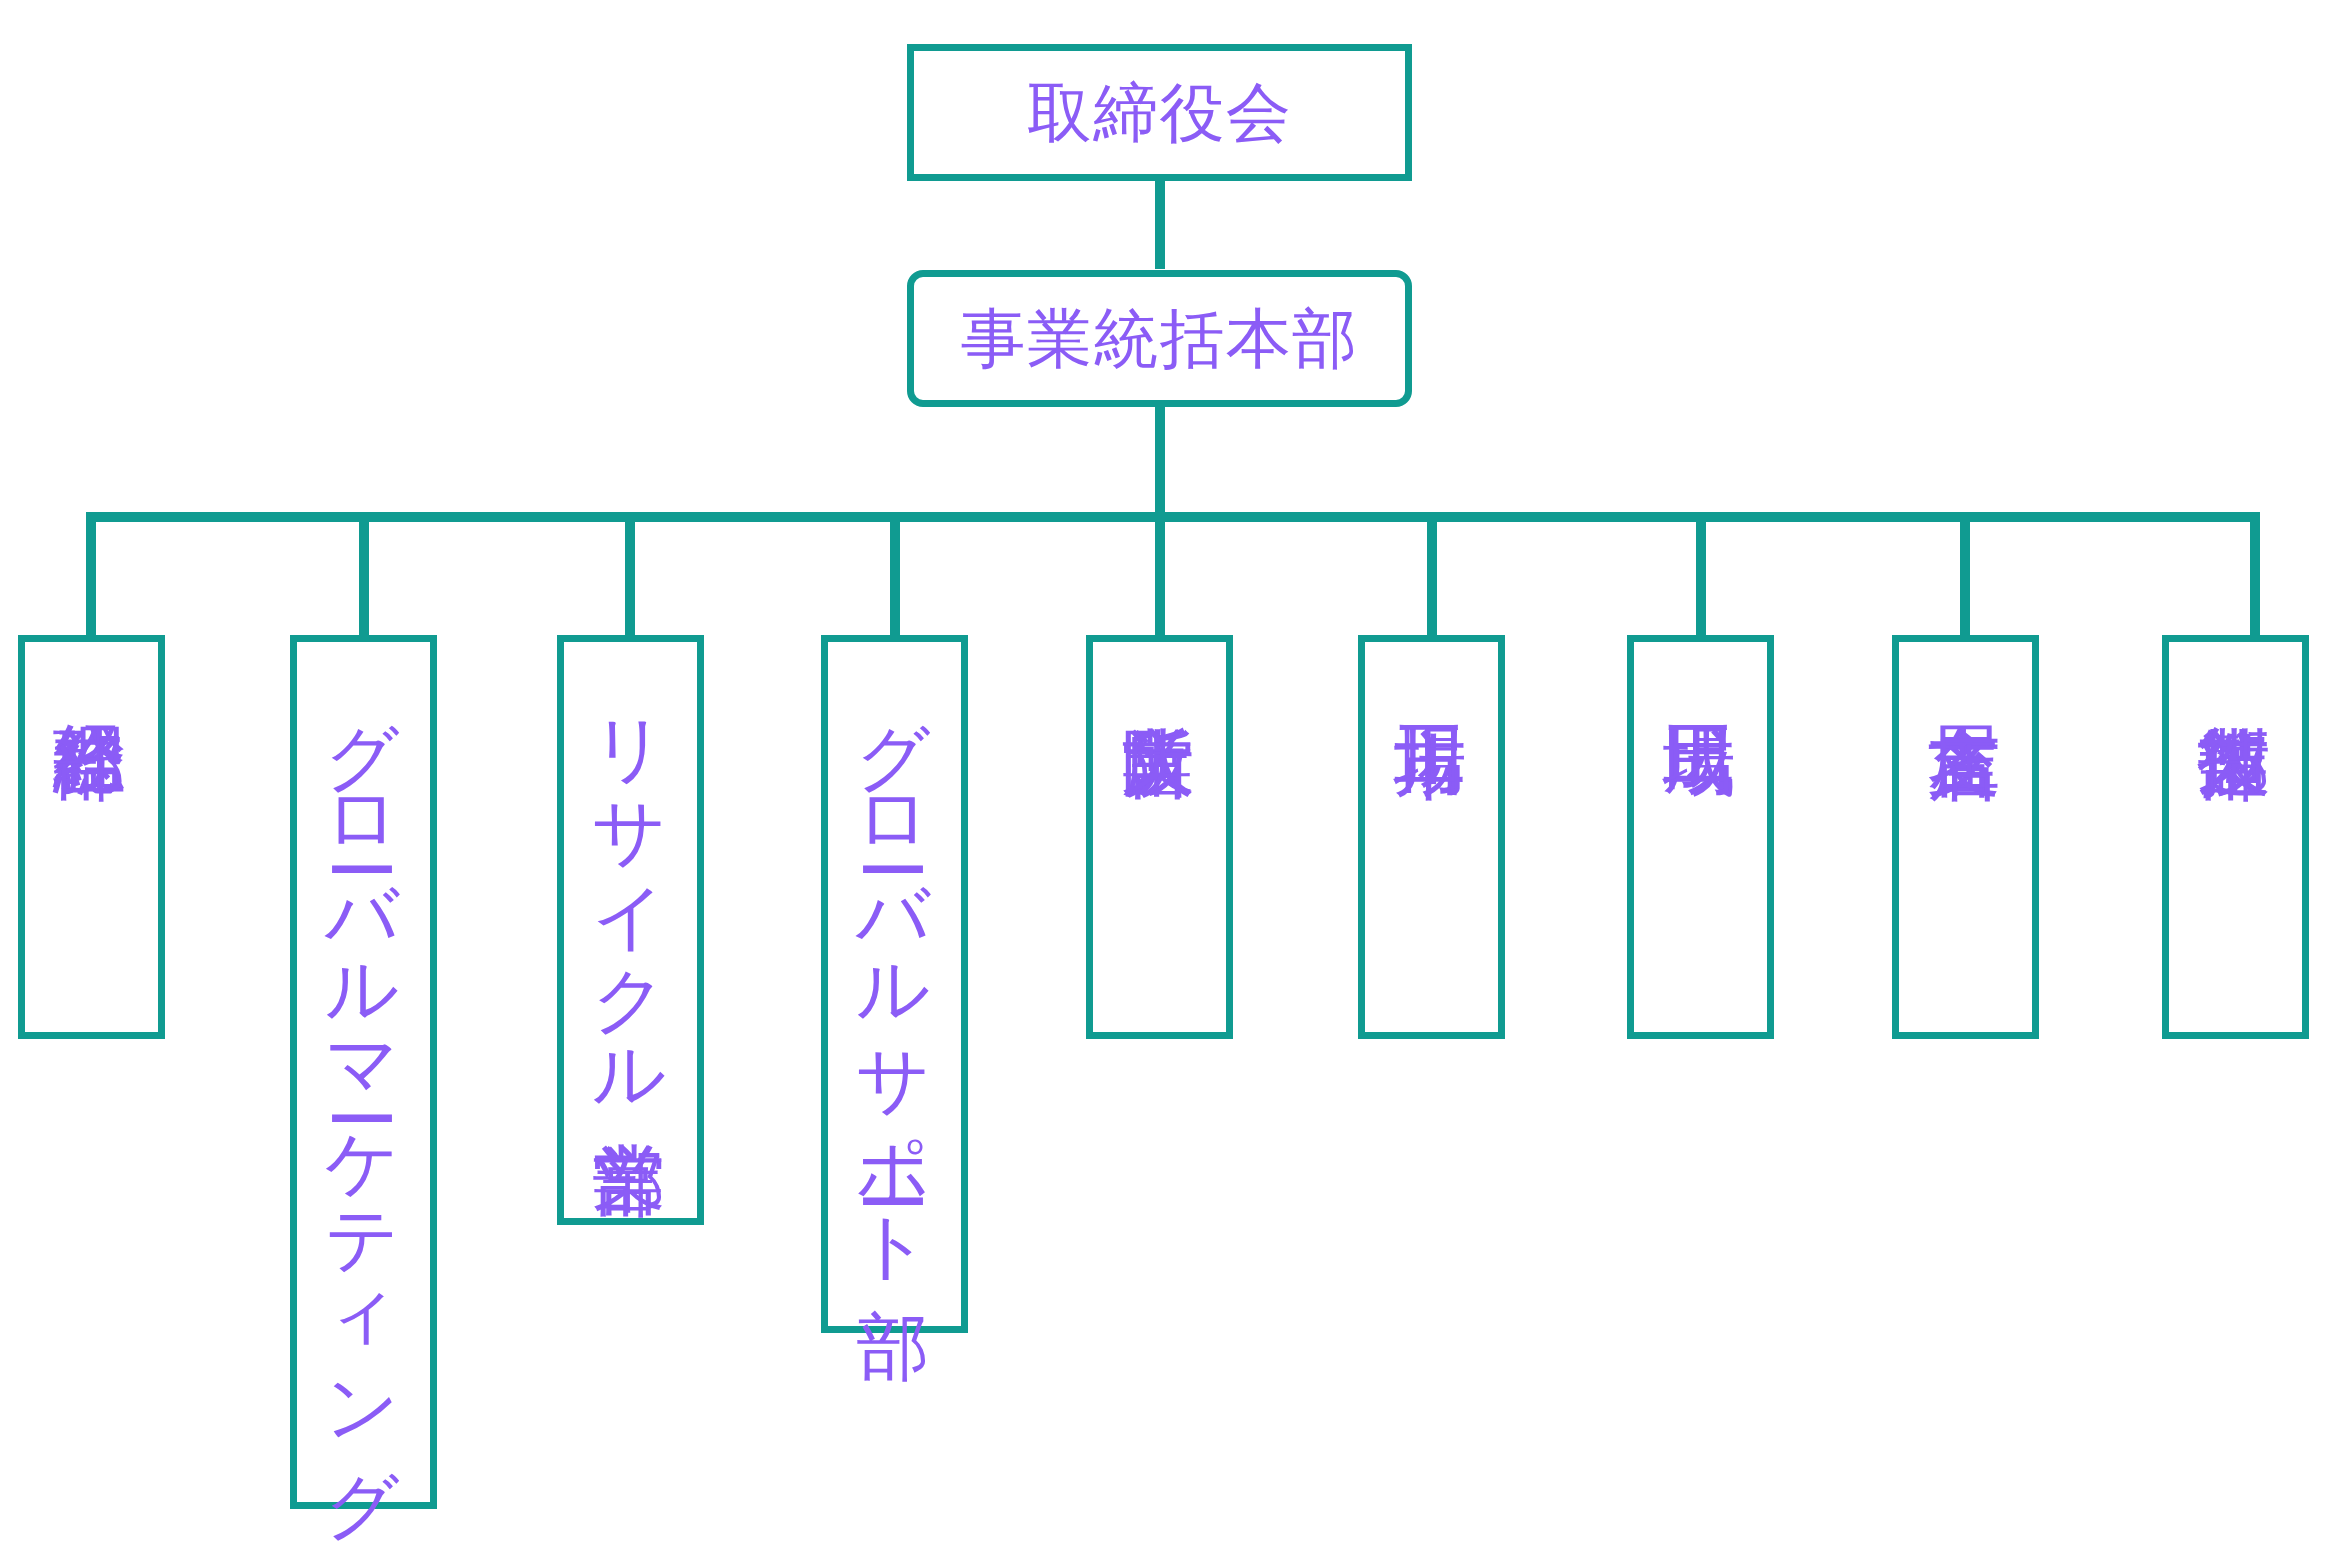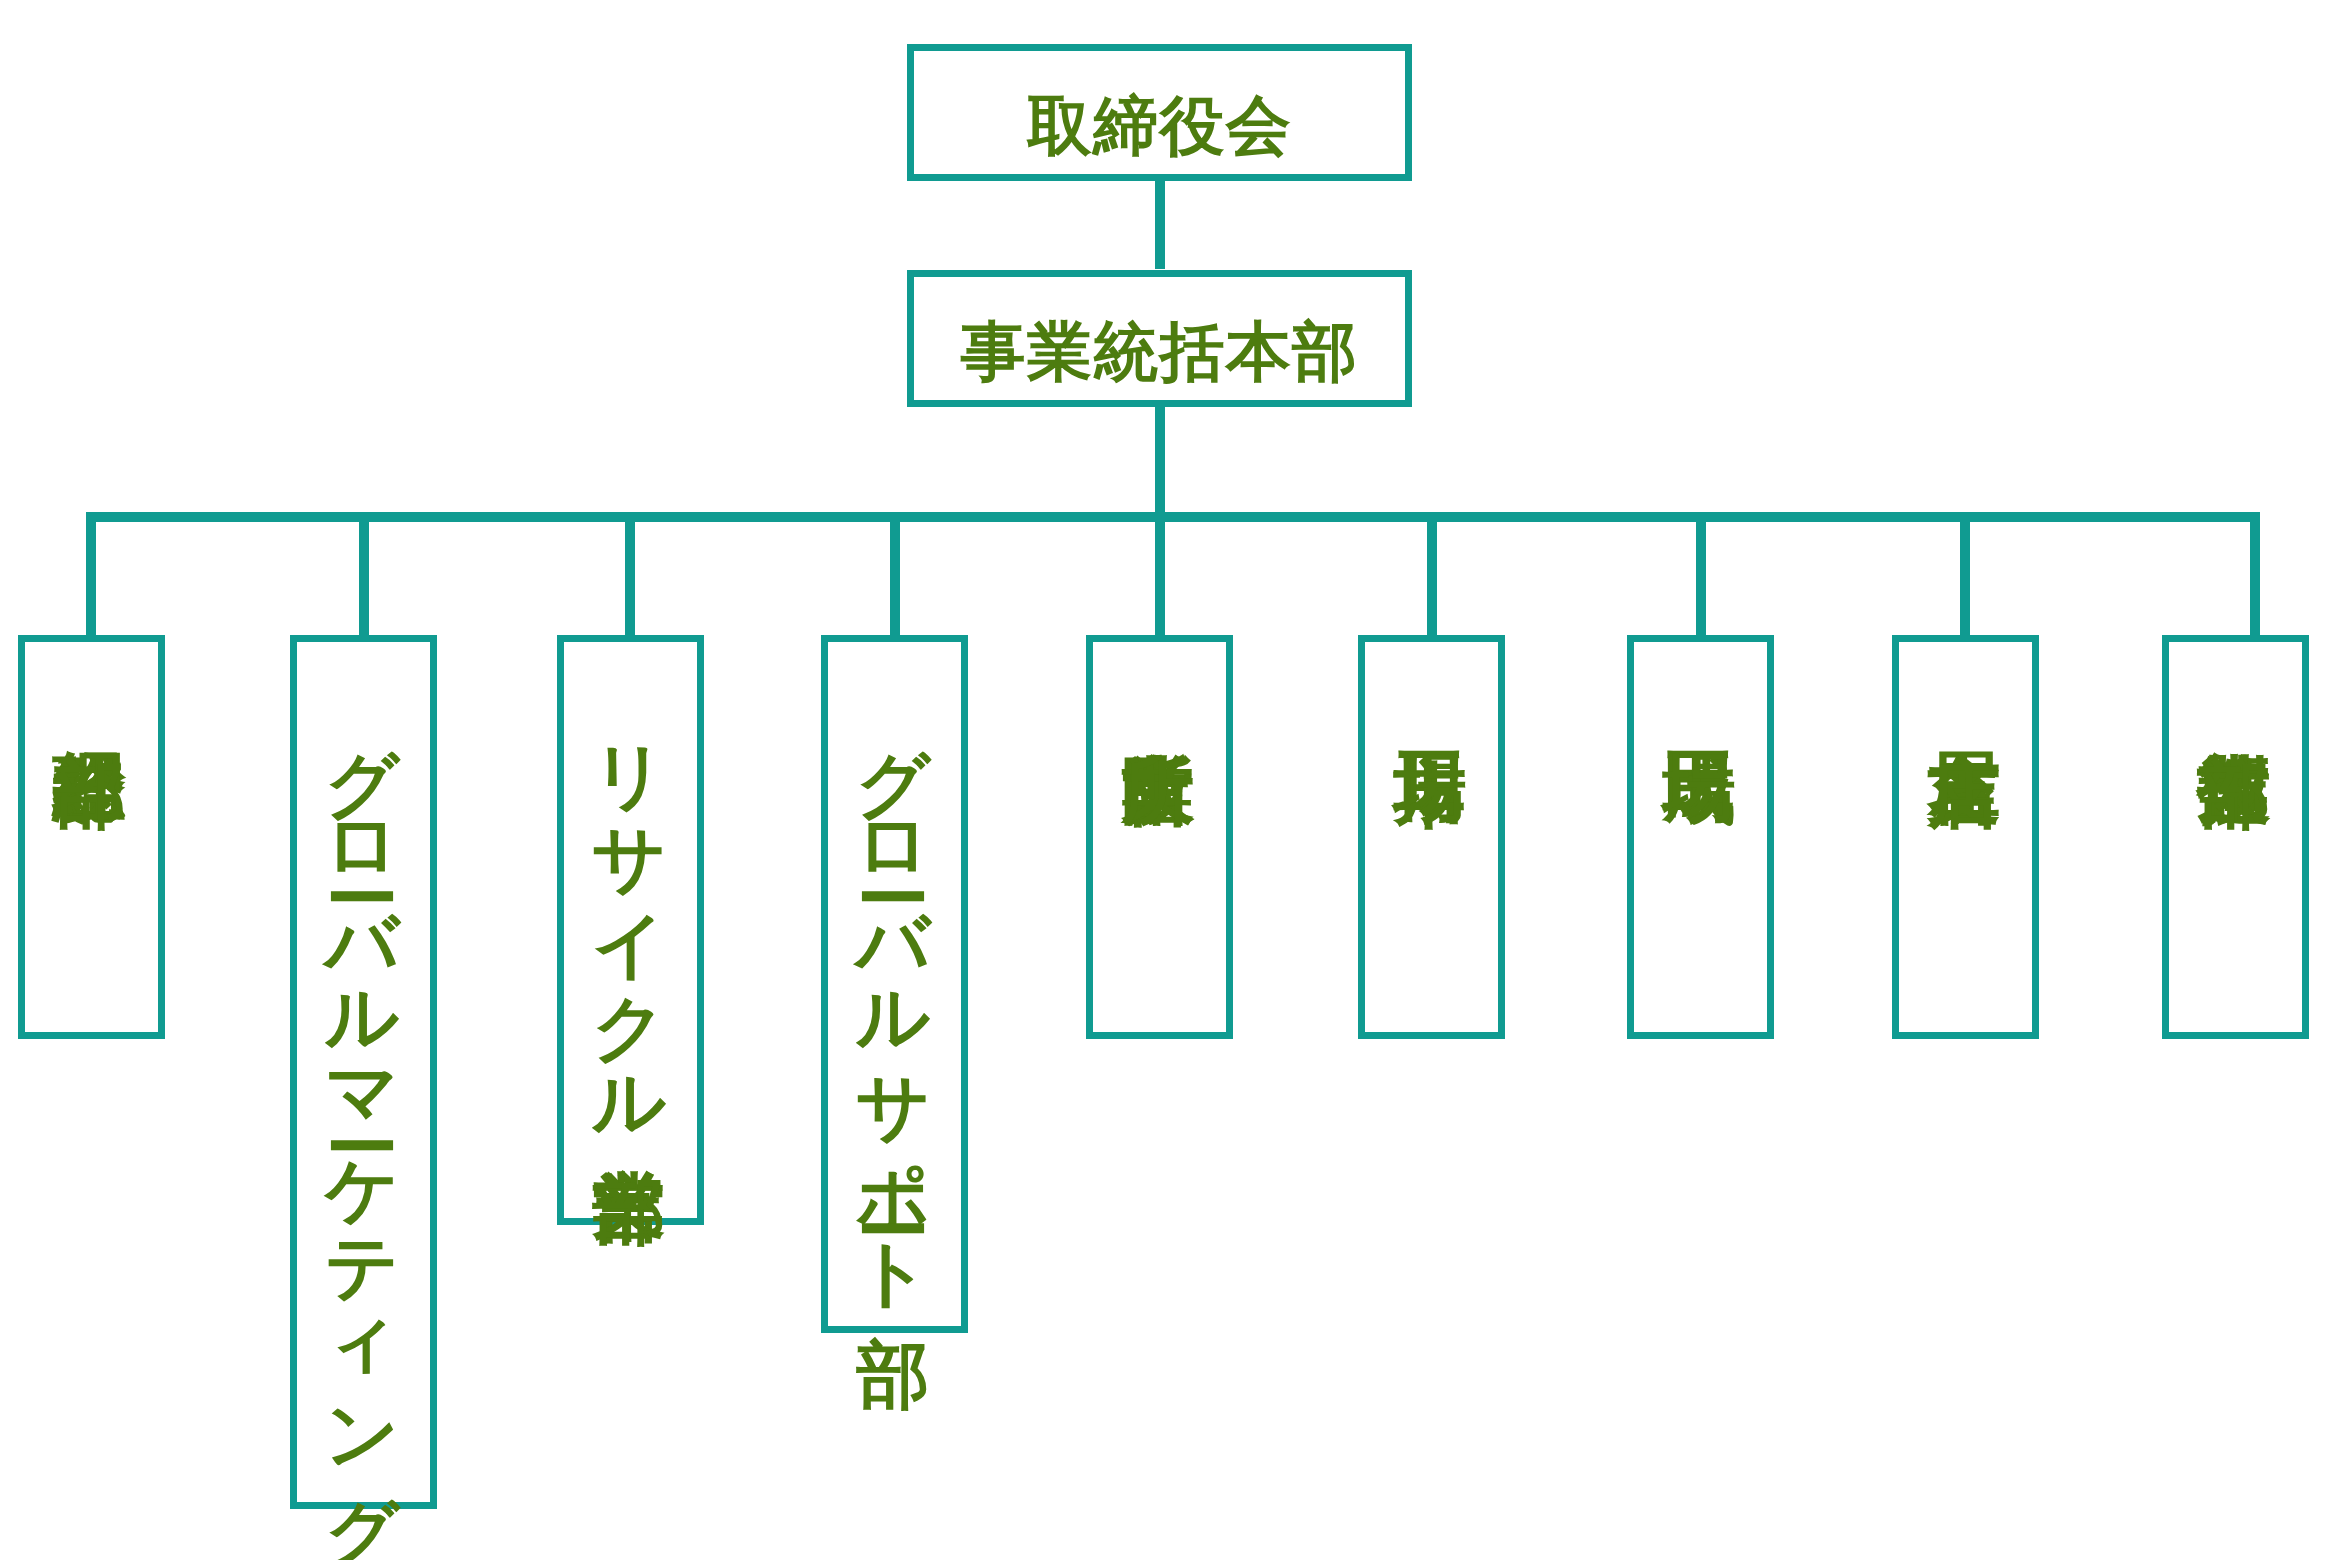--- a/index.html
+++ b/index.html
@@ -22,26 +22,25 @@
   .node {
     position: absolute;
     box-sizing: border-box;
     background: #ffffff;
     border: 7.8px solid var(--accent, #109b91);
     display: flex;
     align-items: center;
     justify-content: center;
   }
   .node-label {
-    color: #4d7c0f;
-    font-weight: 700;
+    color: #8b5cf6;
+    font-weight: 400;
     line-height: 1.0;
     letter-spacing: 0.02em;
     white-space: nowrap;
-    margin-top: 26px;
   }
 
   
   .node.horizontal .node-label {
     font-size: 65px;
     writing-mode: horizontal-tb;
   }
 
   
   .node.vertical {
@@ -69,21 +68,21 @@
 <body style="background: rgb(255, 255, 255);">
 
 <div id="chart-canvas" style="--accent: #109b91;">
 
   <div class="node horizontal" style="left:907px; top:44px; width:505px; height:137px;">
     <span class="node-label">取締役会</span>
   </div>
 
   <div class="conn conn-v" style="left:1155px; top:181px; width:9.8px; height:88px;"></div>
 
-  <div class="node horizontal" style="left:907px; top:270px; width:505px; height:137px;">
+  <div class="node horizontal" style="left:907px; top:270px; width:505px; height:137px;border-radius:16px;">
     <span class="node-label">事業統括本部</span>
   </div>
 
   <div class="conn conn-v" style="left:1155px; top:407px; width:9.8px; height:115px;"></div>
 
   <div class="conn conn-h" style="left:86px; top:512px; width:2174px; height:9.8px;"></div>
 
   <div class="conn conn-v" style="left:86px;   top:512px; width:9.8px; height:125px;"></div>
   <div class="conn conn-v" style="left:359px;  top:512px; width:9.8px; height:125px;"></div>
   <div class="conn conn-v" style="left:625px;  top:512px; width:9.8px; height:125px;"></div>

